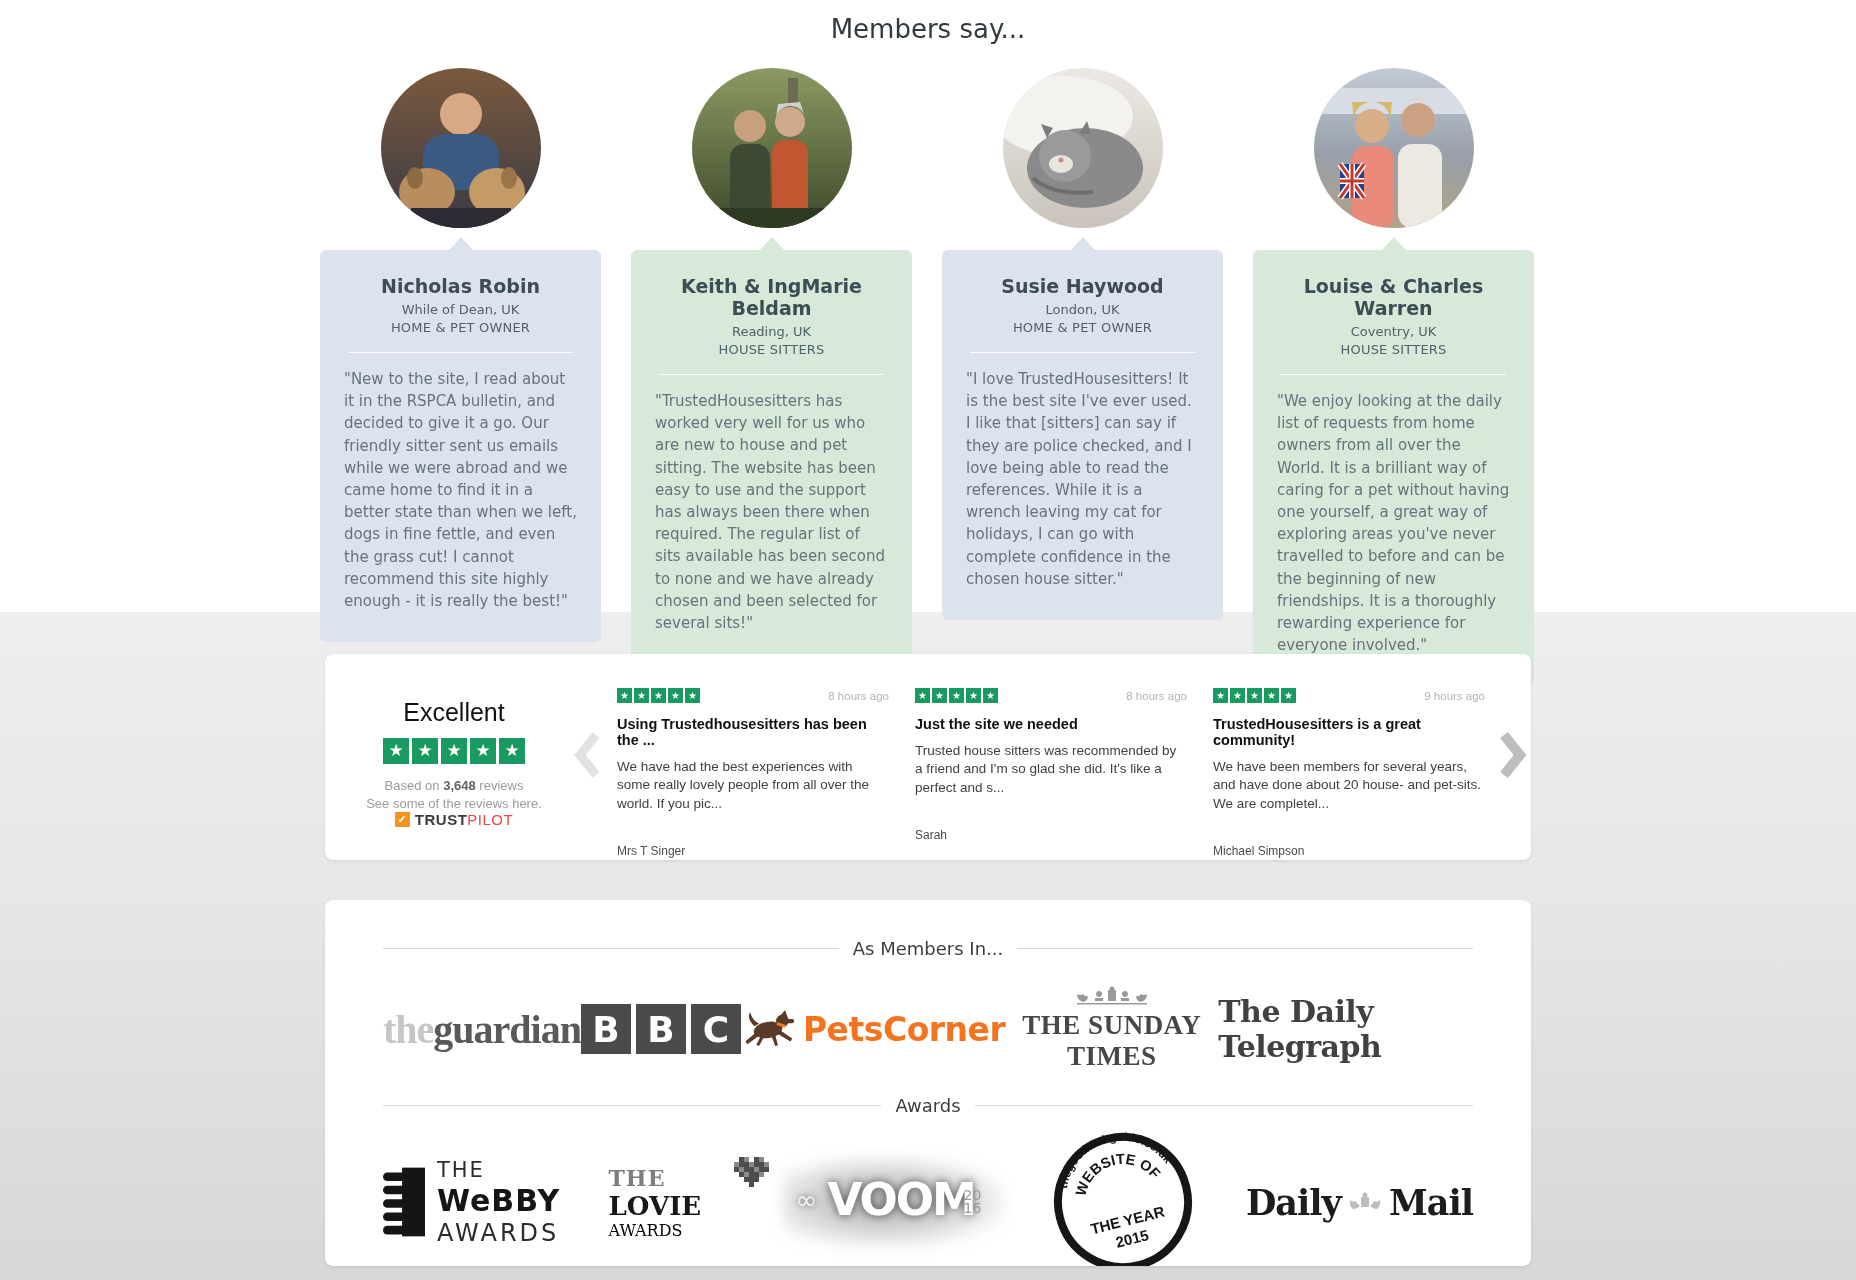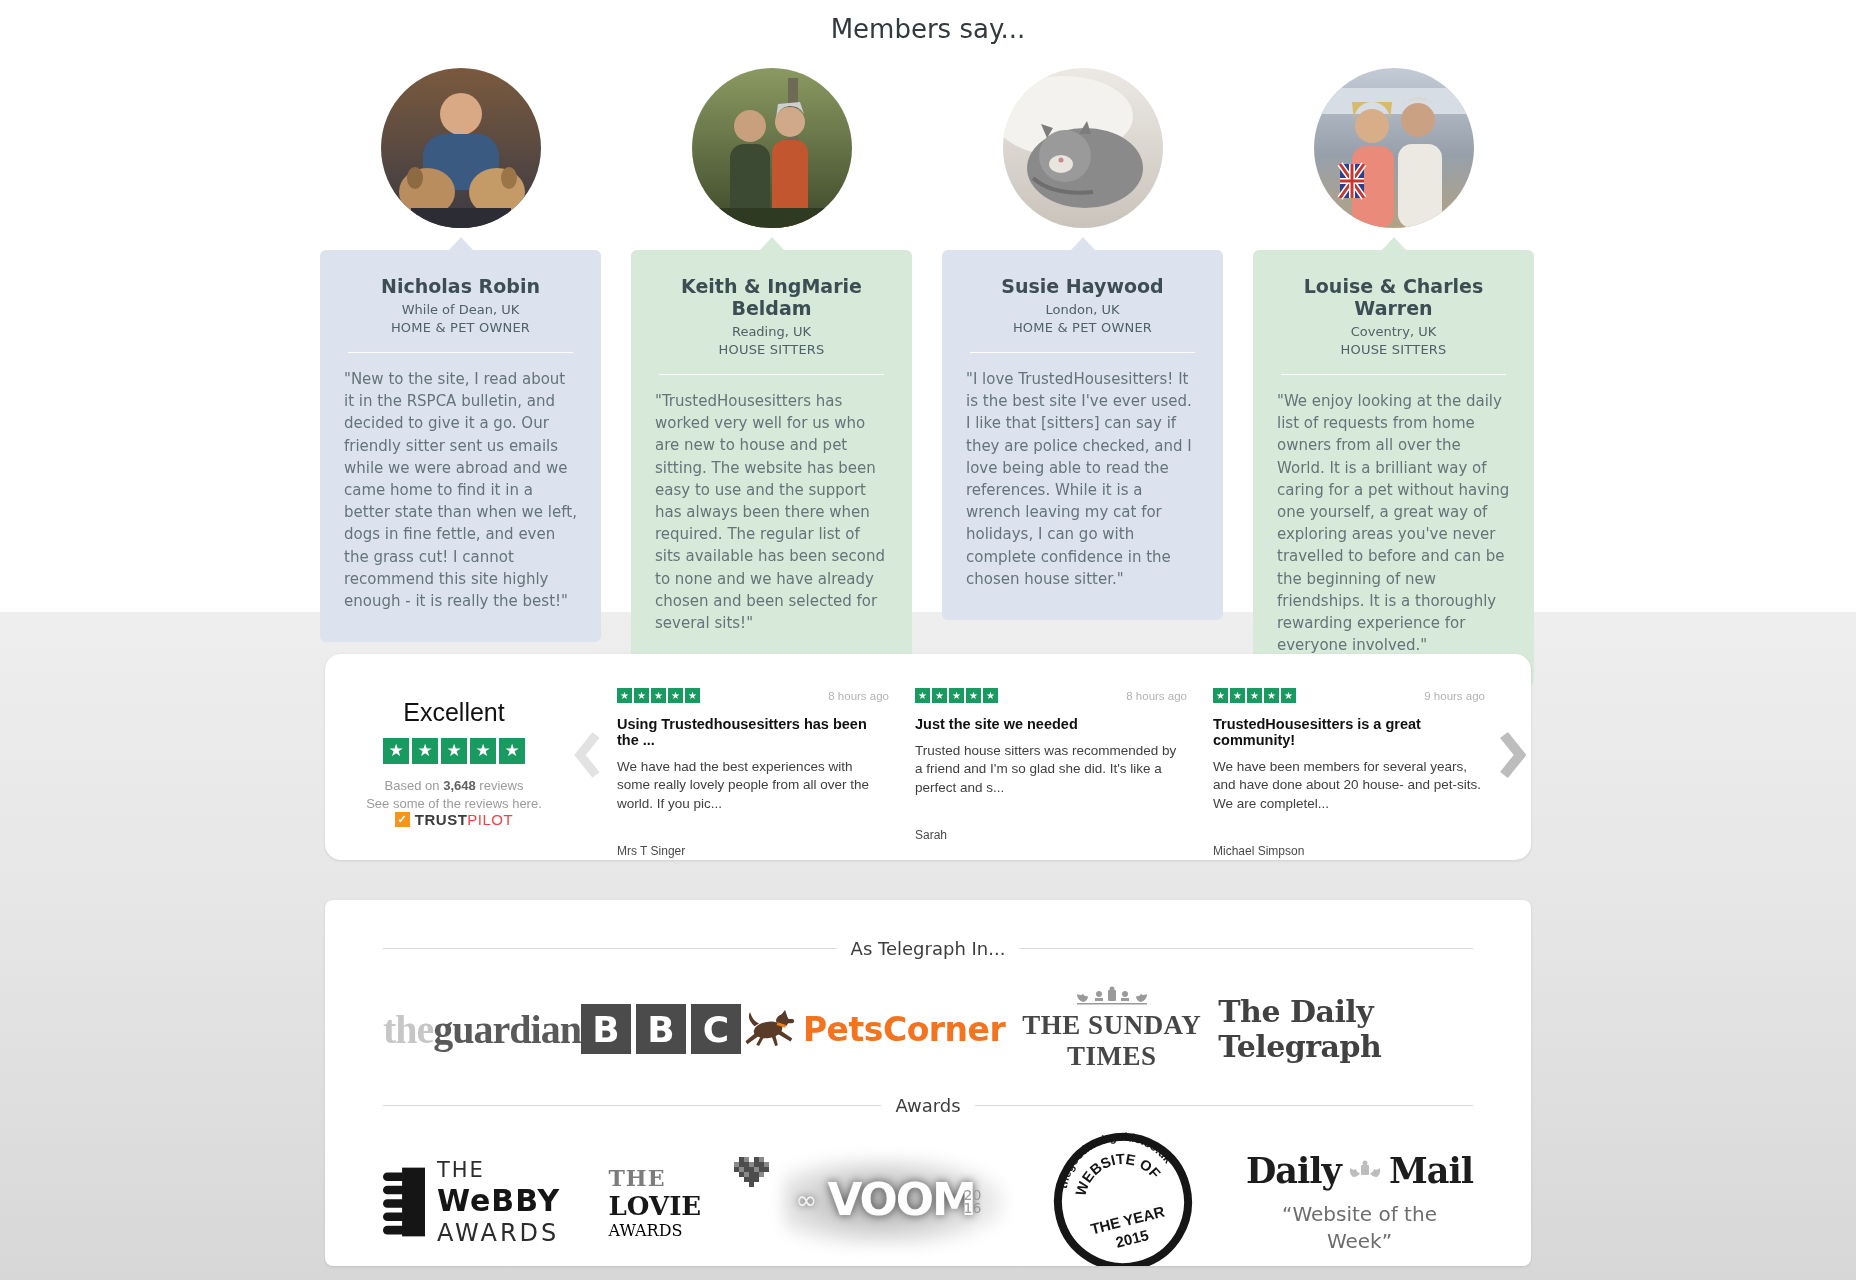--- a/index.html
+++ b/index.html
@@ -23,21 +23,21 @@
   .t-name { font-size:19px; font-weight:bold; color:#3d4d54; }
   .t-loc  { font-size:13px; color:#51616a; margin-top:5px; }
   .t-role { font-size:13px; color:#51616a; margin-top:3px; letter-spacing:.2px; }
   .t-div  { height:1px; background:rgba(255,255,255,.95); margin:17px 4px 15px; }
   .t-quote{ text-align:left; font-size:15px; line-height:1.48; color:#64747a; }
 
   
   .band { height:668px; background:linear-gradient(180deg,#eeeeee 0%,#e6e6e6 45%,#d7d7d7 100%); }
 
   
-  .tp-card { width:1206px; height:206px; margin:0 auto; background:#fff; border-radius:16px;
+  .tp-card { width:1206px; height:206px; margin:0 auto; background:#fff; border-radius:8px;
              box-shadow:0 1px 3px rgba(0,0,0,.10); display:flex; align-items:flex-start;
              padding:0 16px; font-family:"Liberation Sans", sans-serif; position:relative; top:42px; }
   .tp-left { width:226px; flex:none; text-align:center; padding-top:44px; }
   .tp-excellent { font-size:25px; color:#111; font-weight:500; }
   .tp-stars { margin-top:11px; display:flex; justify-content:center; gap:3px; }
   .star { display:inline-block; background:#189a60; position:relative; }
   .star::before { content:"\2605"; color:#fff; position:absolute; left:0; right:0; top:0; text-align:center; }
   .s-lg { width:26px; height:26px; } .s-lg::before { font-size:17px; line-height:26px; }
   .s-sm { width:15px; height:15px; } .s-sm::before { font-size:10px; line-height:15px; }
   .tp-basedon { margin-top:14px; font-size:13px; color:#9b9b9b; }
@@ -324,21 +324,21 @@
     <div class="tp-nav">
       <svg width="28" height="50" viewBox="0 0 28 50">
           <polyline points="5,5 21,25 5,45" fill="none" stroke="#bdbdbd" stroke-width="10"></polyline>
         </svg>
     </div>
   </div>
 
   <div class="feat-card">
 
     <div class="rule-head">
-      <span>As Telegraph In...</span>
+      <span>As Members In...</span>
     </div>
 
     <div class="feat-logos">
       <div class="guardian">
         <span class="g-the">the</span><span class="g-rest">guardian</span>
       </div>
       <div class="bbc">
         <span>B</span>
           <span>B</span>
           <span>C</span>
@@ -444,21 +444,17 @@
           <svg width="36" height="22" viewBox="0 0 36 22">
             <g fill="#bdbdbd">
               <path d="M6 18 q-4 -3 -3 -9 q3 3 6 1 q1 4 4 4 q-2 4 -7 4 z"></path>
               <rect x="14" y="6" width="8" height="10" rx="1"></rect>
                 <circle cx="18" cy="4" r="2.5"></circle>
               <path d="M30 18 q4 -3 3 -9 q-3 3 -6 1 q-1 4 -4 4 q2 4 7 4 z"></path>
             </g>
           </svg>
           <span>Mail</span>
         </div>
-        <div class="dm-tag">
-          <div>“Website of the</div>
-          <div>Week”</div>
-        </div>
       </div>
 
     </div>
   </div>
 </div>
 
 </body></html>

